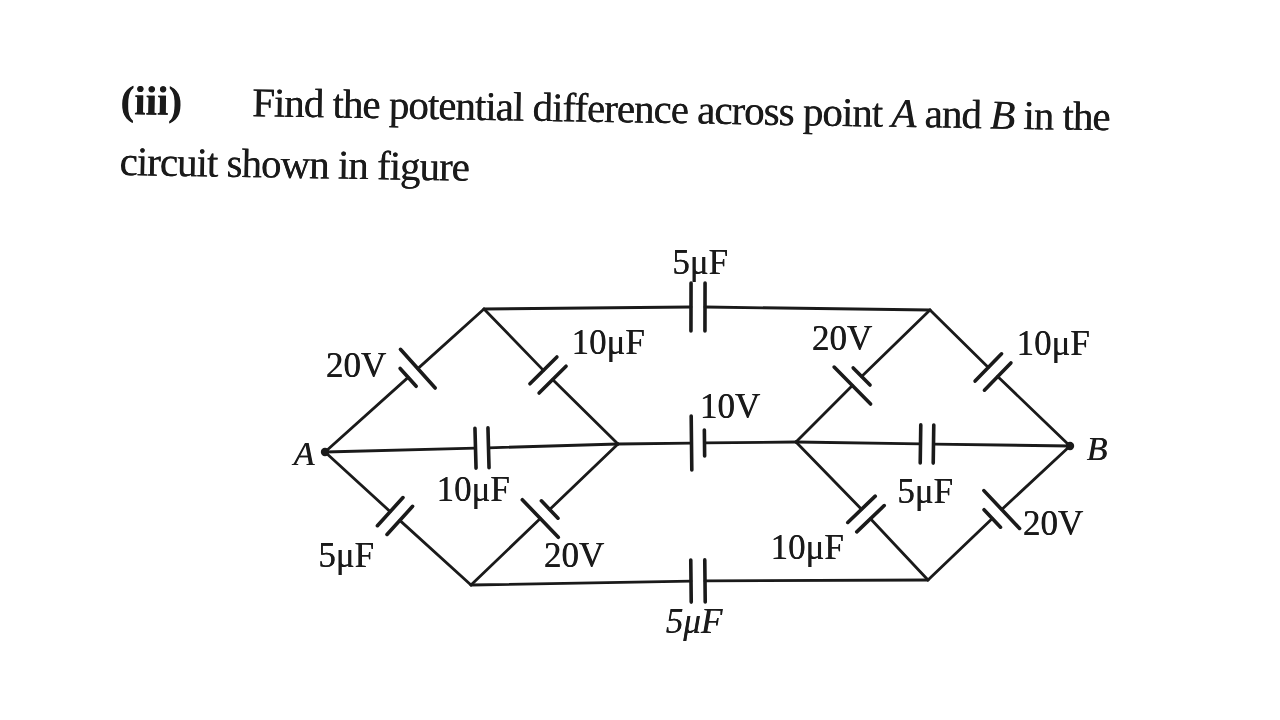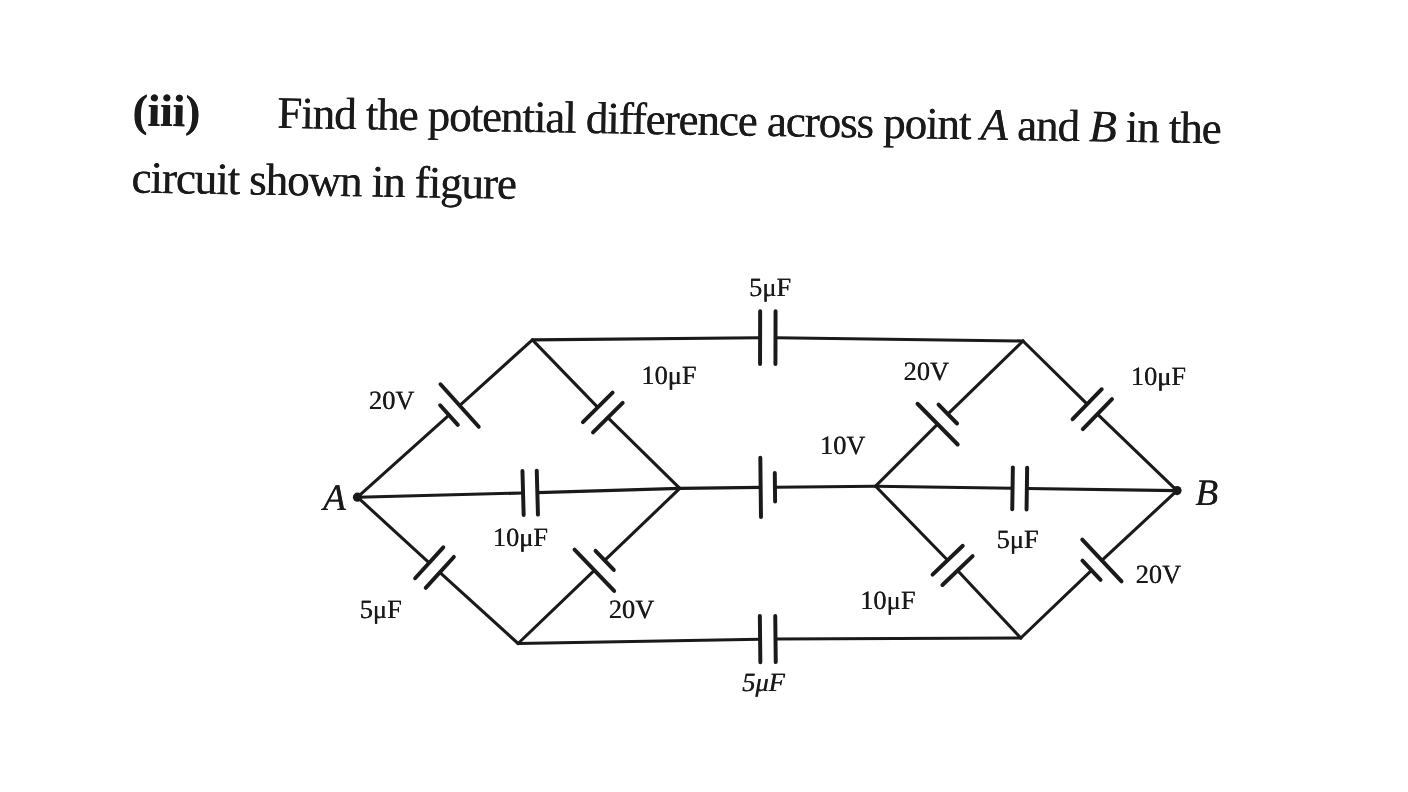--- a/index.html
+++ b/index.html
@@ -19,21 +19,21 @@
     text-shadow:0.4px 0 0 currentColor;
     white-space:nowrap;
   }
   .qnum{font-weight:700;margin-right:70px;letter-spacing:0;}
   .it{font-style:italic;}
   
   .figure{position:absolute;inset:0;}
   svg line{stroke:#1a1a1a;stroke-linecap:round;}
   .clabel{
     position:absolute;transform:translate(-50%,-50%);
-    font-size:24px;line-height:1;white-space:nowrap;
+    font-size:35px;line-height:1;white-space:nowrap;
     text-shadow:0.3px 0 0 currentColor;
   }
   .nlabel{font-size:34px;}
 </style>
 </head>
 <body>
 
 <div class="page">
 
   <div class="heading">
@@ -125,21 +125,21 @@
         <circle cx="1022" cy="446" r="4.2" fill="#1a1a1a"></circle>
       </svg>
 
     
     <span class="clabel" style="left:652px;top:262px">5μF</span>
     <span class="clabel" style="left:308px;top:365px">20V</span>
     <span class="clabel" style="left:560px;top:342px">10μF</span>
     <span class="clabel" style="left:794px;top:338px">20V</span>
     <span class="clabel" style="left:1005px;top:343px">10μF</span>
     <span class="clabel" style="left:425px;top:489px">10μF</span>
-    <span class="clabel" style="left:718px;top:406px">10V</span>
+    <span class="clabel" style="left:682px;top:406px">10V</span>
     <span class="clabel" style="left:877px;top:491px">5μF</span>
     <span class="clabel" style="left:298px;top:555px">5μF</span>
     <span class="clabel" style="left:526px;top:555px">20V</span>
     <span class="clabel" style="left:759px;top:547px">10μF</span>
     <span class="clabel" style="left:1005px;top:523px">20V</span>
     <span class="clabel it" style="left:646px;top:621px">5μF</span>
 
     
     <span class="clabel nlabel it" style="left:256px;top:454px">A</span>
     <span class="clabel nlabel it" style="left:1049px;top:449px">B</span>

